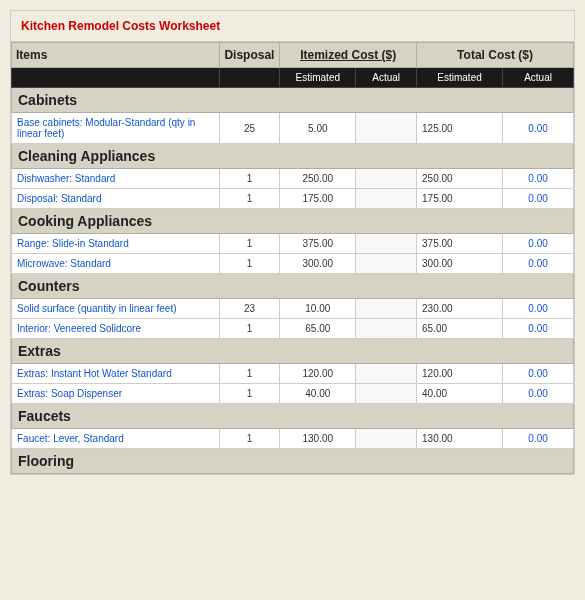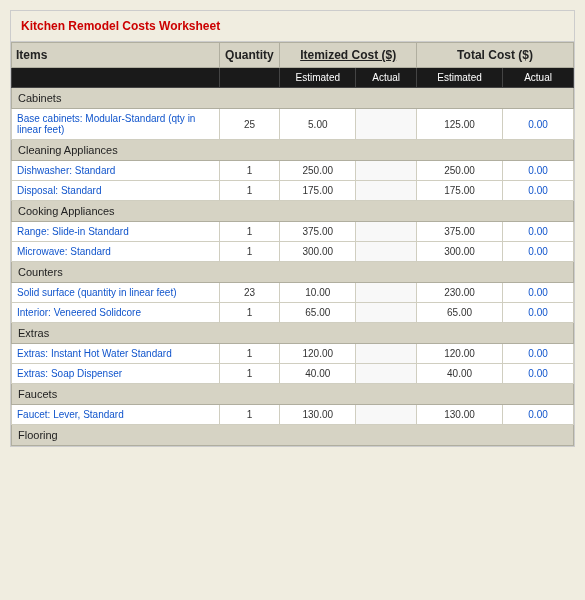--- a/index.html
+++ b/index.html
@@ -52,22 +52,22 @@
       padding: 4px 4px;
       text-align: center;
       font-size: 10px;
       font-weight: normal;
     }
     .header-row-2 th.empty {
       background: #1a1a1a;
     }
     .section-header td {
       background: #d6d3c4;
-      font-weight: normal;
-      font-size: 11px;
+      font-weight: bold;
+      font-size: 14px;
       padding: 4px 6px;
       border: 1px solid #b0ae9f;
       color: #222;
     }
     .data-row td {
       border: 1px solid #d0cec0;
       padding: 4px 5px;
       font-size: 10px;
       background: #fff;
     }
@@ -79,21 +79,21 @@
       color: #333;
     }
     .data-row td.estimated {
       text-align: center;
       color: #333;
     }
     .data-row td.actual-empty {
       background: #f8f8f8;
     }
     .data-row td.total-estimated {
-      text-align: center;
+      text-align: left;
       color: #333;
     }
     .data-row td.total-actual {
       text-align: center;
       color: #1155cc;
       margin-top: 16px;
     }
     .col-items { width: 205px; }
     .col-qty { width: 60px; text-align: center; }
     .col-est { width: 75px; }
@@ -105,21 +105,21 @@
 <body>
 
 <div class="worksheet-container">
   <div class="title-bar">
     <span class="title-text">Kitchen Remodel Costs Worksheet</span>
   </div>
   <table>
     <thead>
       <tr class="header-row-1">
         <th class="col-items">Items</th>
-        <th class="col-qty center">Quantity</th>
+        <th class="col-qty center">Disposal</th>
         <th colspan="2" style="text-align:center;text-decoration:underline;">Itemized Cost ($)</th>
         <th colspan="2" style="text-align:center;">Total Cost ($)</th>
       </tr>
       <tr class="header-row-2">
         <th class="empty col-items"></th>
         <th class="empty col-qty"></th>
         <th class="col-est">Estimated</th>
         <th class="col-act">Actual</th>
         <th class="col-t-est">Estimated</th>
         <th class="col-t-act">Actual</th>

